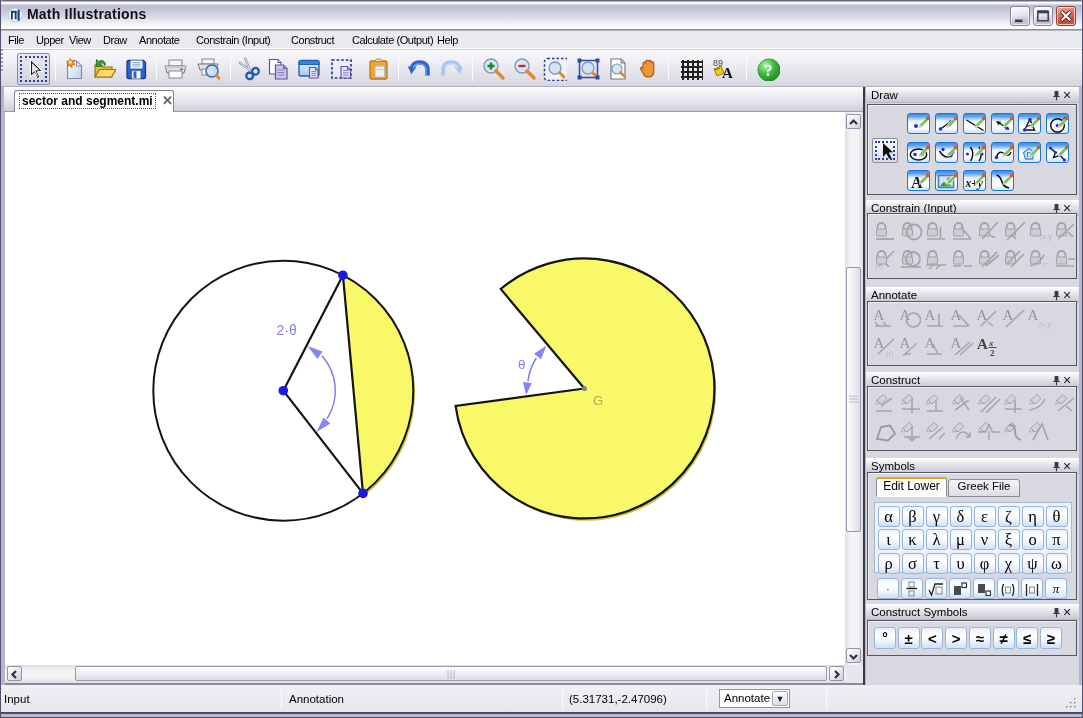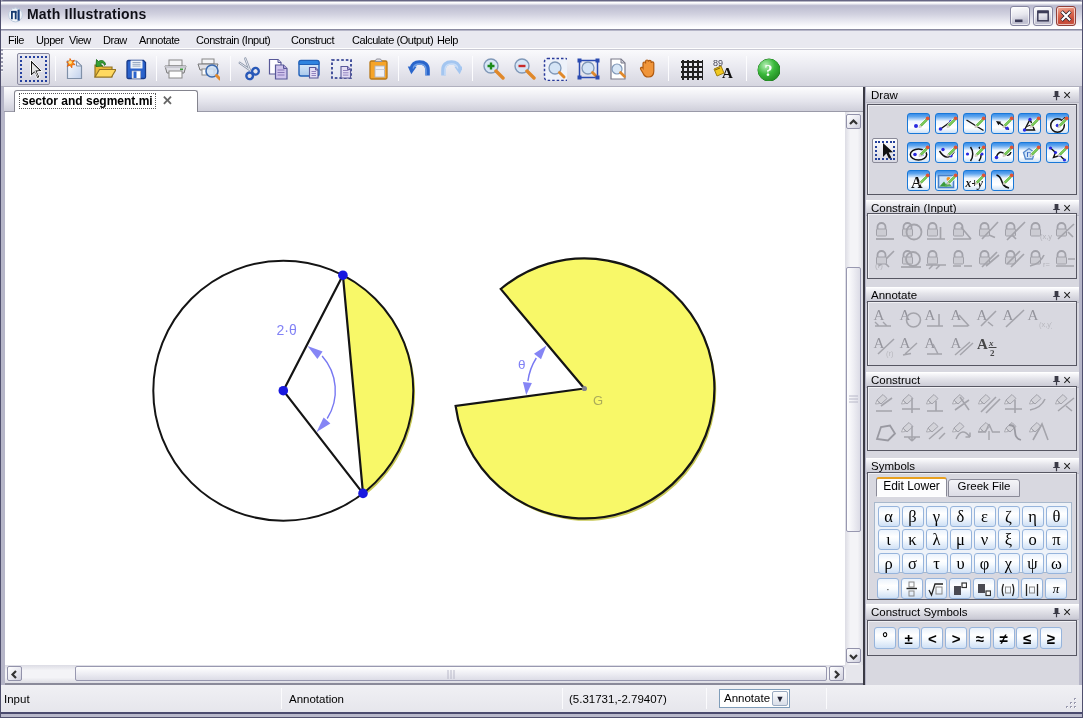--- a/index.html
+++ b/index.html
@@ -22,21 +22,21 @@
 #menubar { left:0; top:31px; width:1083px; height:33px; background:#e9e9f0; }
 #menubar span { position:absolute; top:3px; font-size:11px; letter-spacing:-0.45px; color:#000; }
 
 #toolbar { left:0; top:48px; width:1083px; height:39px; background:linear-gradient(#fbfbfd,#e9e9f0 50%,#d6d6e0); border-top:1px solid #fff; border-bottom:1px solid #b0b0be; box-shadow:inset 0 1px 0 #cacad4; }
 .tsep { position:absolute; top:7px; width:1px; height:25px; background:#b6b6c4; border-right:1px solid #fcfcfe; }
 #tb-grip { left:4px; top:8px; width:3px; height:23px; background:repeating-linear-gradient(#9a9aae 0 2px, #f4f4f8 2px 4px); }
 .tico { position:absolute; top:8px; width:24px; height:24px; }
 
 
 #tabstrip { left:4px; top:87px; width:860px; height:25px; background:linear-gradient(#fdfdfe,#e4e4ec 60%,#cfcfda); border-bottom:1px solid #9a9aa8; }
-#tab1 { position:absolute; left:10px; top:3px; width:184px; height:22px; background:#fff; border:1px solid #84848e; border-bottom:none; border-radius:3px 3px 0 0; }
+#tab1 { position:absolute; left:10px; top:3px; width:160px; height:22px; background:#fff; border:1px solid #84848e; border-bottom:none; border-radius:3px 3px 0 0; }
 #tab1 b { position:absolute; left:4px; top:2px; font-size:12px; border:1px dotted #555; padding:0 2px; color:#000; }
 #tabx { position:absolute; left:158px; top:6px; font-size:13px; color:#666; font-weight:bold; }
 
 
 #canvas { left:5px; top:112px; width:840px; height:553px; background:#fff; }
 
 
 .sb-track { background:linear-gradient(90deg,#dcdce4,#f4f4f7 30%,#f4f4f7 70%,#dcdce4); }
 .sb-trackh { background:linear-gradient(#dcdce4,#f4f4f7 30%,#f4f4f7 70%,#dcdce4); }
 .sb-btn { position:absolute; border:1px solid #9292aa; border-radius:2px;
@@ -899,21 +899,21 @@
       <div class="abtn" style="left:100.8px;top:6px;">≈</div>
       <div class="abtn" style="left:124.5px;top:6px;">≠</div>
       <div class="abtn" style="left:148.2px;top:6px;">≤</div>
       <div class="abtn" style="left:171.9px;top:6px;">≥</div>
     </div>
 </div>
 
 <div class="abs" id="statusbar">
 <span class="txt" style="left:4px;">Input</span>
 <span class="txt" style="left:289px;">Annotation</span>
-<span class="txt" style="left:569px;">(5.31731,-2.79407)</span>
+<span class="txt" style="left:569px;">(5.31731,-2.47096)</span>
 <div class="sdiv" style="left:281px;"></div>
 <div class="sdiv" style="left:562px;"></div>
 <div class="sdiv" style="left:706px;"></div>
 <div class="sdiv" style="left:826px;"></div>
 <div id="combo">
       <span>Annotate</span>
       <div class="drop">▼</div>
     </div>
 </div>
 <svg class="abs" style="left:1064px;top:698px;" width="14" height="12">

